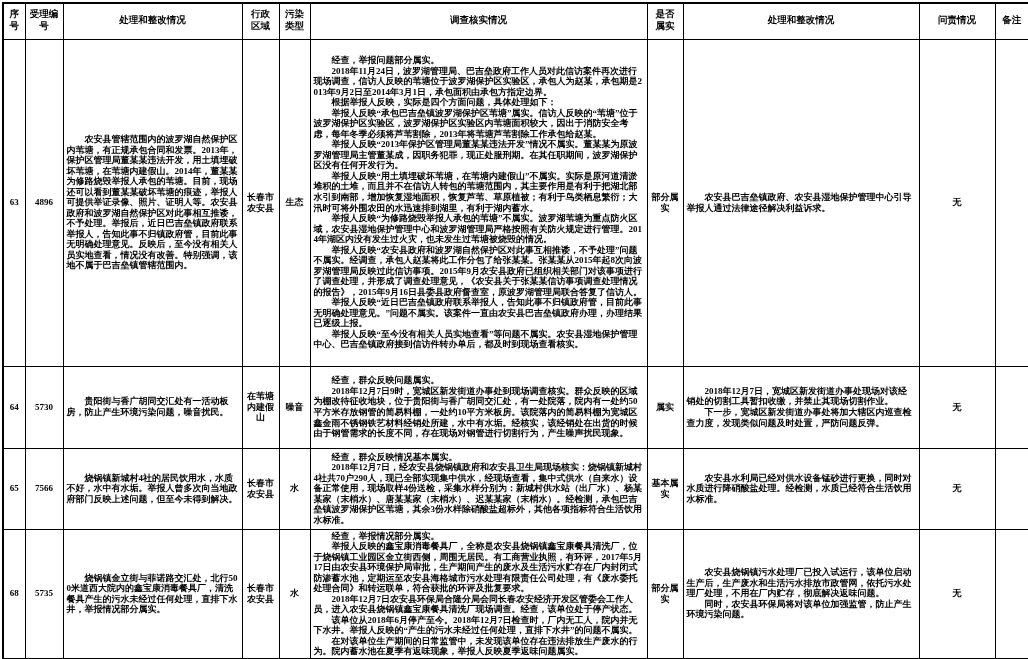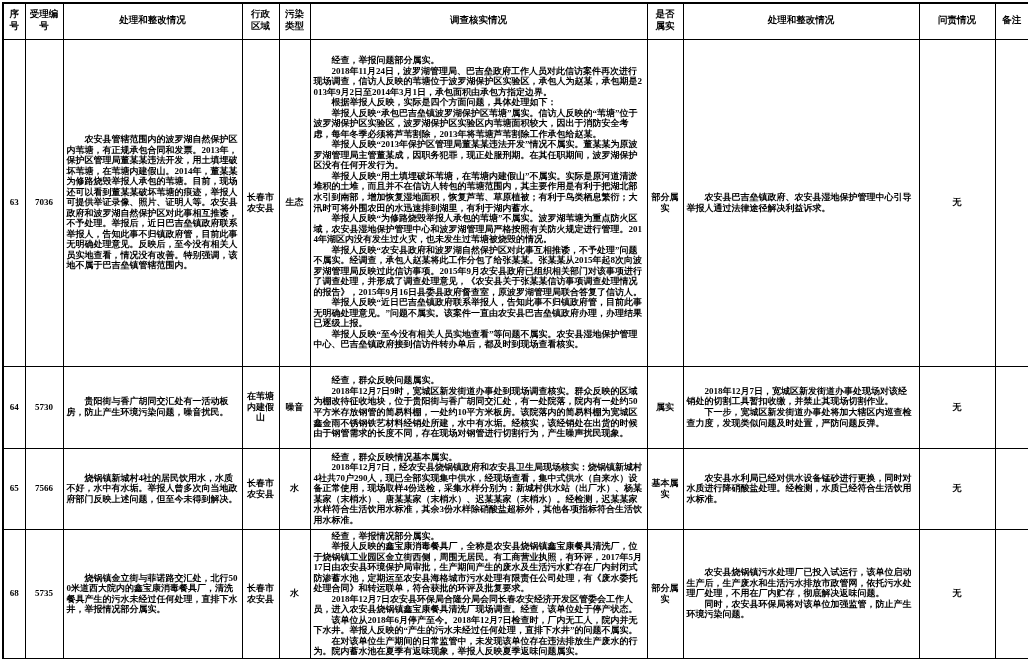--- a/index.html
+++ b/index.html
@@ -87,21 +87,21 @@
 属实</th>
       <th class="hdr">处理和整改情况</th>
       <th class="hdr">问责情况</th>
       <th class="hdr">备注</th>
     </tr>
   </thead>
 
   <tbody>
     <tr style="height:327px;">
       <td class="center">63</td>
-      <td class="center">7036</td>
+      <td class="center">4896</td>
       <td class="longtext">　　农安县管辖范围内的波罗湖自然保护区内苇塘，有正规承包合同和发票。2013年，保护区管理局董某某违法开发，用土填埋破坏苇塘，在苇塘内建假山。2014年，董某某为修路烧毁举报人承包的苇塘。目前，现场还可以看到董某某破坏苇塘的痕迹，举报人可提供举证录像、照片、证明人等。农安县政府和波罗湖自然保护区对此事相互推诿，不予处理。举报后，近日巴吉垒镇政府联系举报人，告知此事不归镇政府管，目前此事无明确处理意见。反映后，至今没有相关人员实地查看，情况没有改善。特别强调，该地不属于巴吉垒镇管辖范围内。</td>
       <td class="center">长春市农安县</td>
       <td class="center">生态</td>
       <td class="longtext">　　经查，举报问题部分属实。
 　　2018年11月24日，波罗湖管理局、巴吉垒政府工作人员对此信访案件再次进行现场调查，信访人反映的苇塘位于波罗湖保护区实验区，承包人为赵某，承包期是2013年9月2日至2014年3月1日，承包面积由承包方指定边界。
 　　根据举报人反映，实际是四个方面问题，具体处理如下：
 　　举报人反映“承包巴吉垒镇波罗湖保护区苇塘”属实。信访人反映的“苇塘”位于波罗湖保护区实验区，波罗湖保护区实验区内苇塘面积较大，因出于消防安全考虑，每年冬季必须将芦苇割除，2013年将苇塘芦苇割除工作承包给赵某。
 　　举报人反映“2013年保护区管理局董某某违法开发”情况不属实。董某某为原波罗湖管理局主管董某成，因职务犯罪，现正处服刑期。在其任职期间，波罗湖保护区没有任何开发行为。
 　　举报人反映“用土填埋破坏苇塘，在苇塘内建假山”不属实。实际是原河道清淤堆积的土堆，而且并不在信访人转包的苇塘范围内，其主要作用是有利于把湖北部水引到南部，增加恢复湿地面积，恢复芦苇、草原植被；有利于鸟类栖息繁衍；大汛时可将外围农田的水迅速排到湖里，有利于湖内蓄水。
 　　举报人反映“为修路烧毁举报人承包的苇塘”不属实。波罗湖苇塘为重点防火区域，农安县湿地保护管理中心和波罗湖管理局严格按照有关防火规定进行管理。2014年湖区内没有发生过火灾，也未发生过苇塘被烧毁的情况。
@@ -129,21 +129,21 @@
       <td class="center"></td>
     </tr>
 
     <tr style="height:81px;">
       <td class="center">65</td>
       <td class="center">7566</td>
       <td class="longtext">　　烧锅镇新城村4社的居民饮用水，水质不好，水中有水垢。举报人曾多次向当地政府部门反映上述问题，但至今未得到解决。</td>
       <td class="center">长春市农安县</td>
       <td class="center">水</td>
       <td class="longtext">　　经查，群众反映情况基本属实。
-　　2018年12月7日，经农安县烧锅镇政府和农安县卫生局现场核实：烧锅镇新城村4社共70户290人，现已全部实现集中供水，经现场查看，集中式供水（自来水）设备正常使用，现场取样4份送检，采集水样分别为：新城村供水站（出厂水）、杨某某家（末梢水）、唐某某家（末梢水）、迟某某家（末梢水）。经检测，迟某某家水样符合生活饮用水标准，其余3份水样除硝酸盐超标外，其他各项指标符合生活饮用水标准。</td>
+　　2018年12月7日，经农安县烧锅镇政府和农安县卫生局现场核实：烧锅镇新城村4社共70户290人，现已全部实现集中供水，经现场查看，集中式供水（自来水）设备正常使用，现场取样4份送检，采集水样分别为：新城村供水站（出厂水）、杨某某家（末梢水）、唐某某家（末梢水）、迟某某家（末梢水）。经检测，承包巴吉垒镇波罗湖保护区苇塘，其余3份水样除硝酸盐超标外，其他各项指标符合生活饮用水标准。</td>
       <td class="center">基本属实</td>
       <td class="longtext">　　农安县水利局已经对供水设备锰砂进行更换，同时对水质进行降硝酸盐处理。经检测，水质已经符合生活饮用水标准。</td>
       <td class="center">无</td>
       <td class="center"></td>
     </tr>
 
     <tr style="height:124px;">
       <td class="center">68</td>
       <td class="center">5735</td>
       <td class="longtext">　　烧锅镇金立街与菲诺路交汇处，北行500米道西大院内的鑫宝康消毒餐具厂，清洗餐具产生的污水未经过任何处理，直排下水井，举报情况部分属实。</td>

